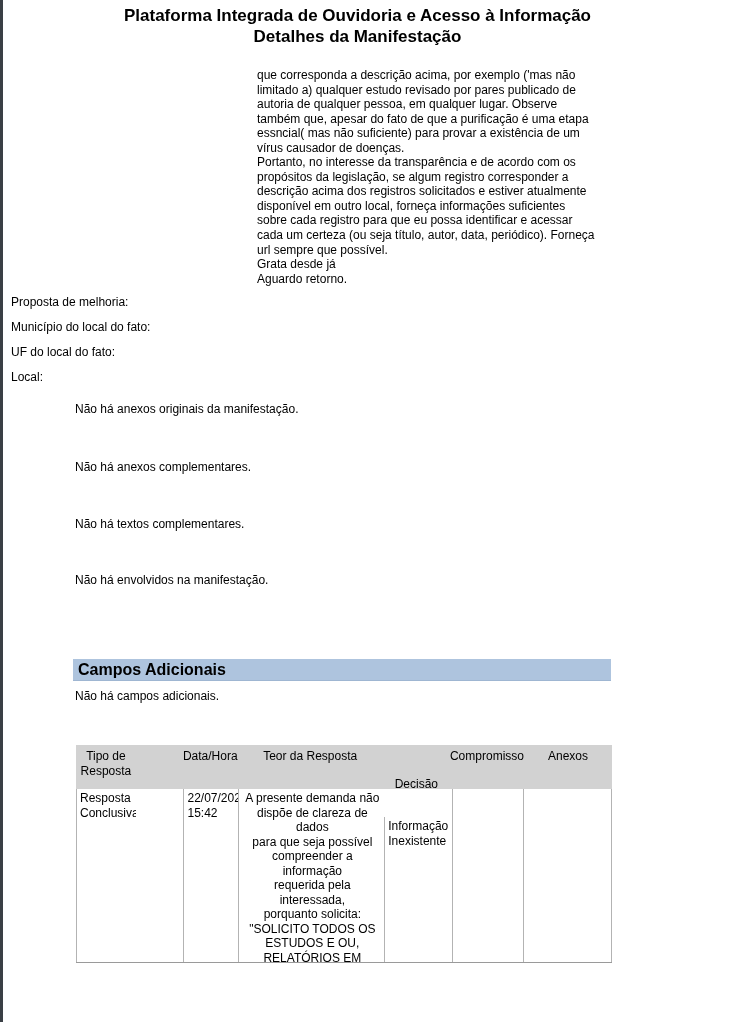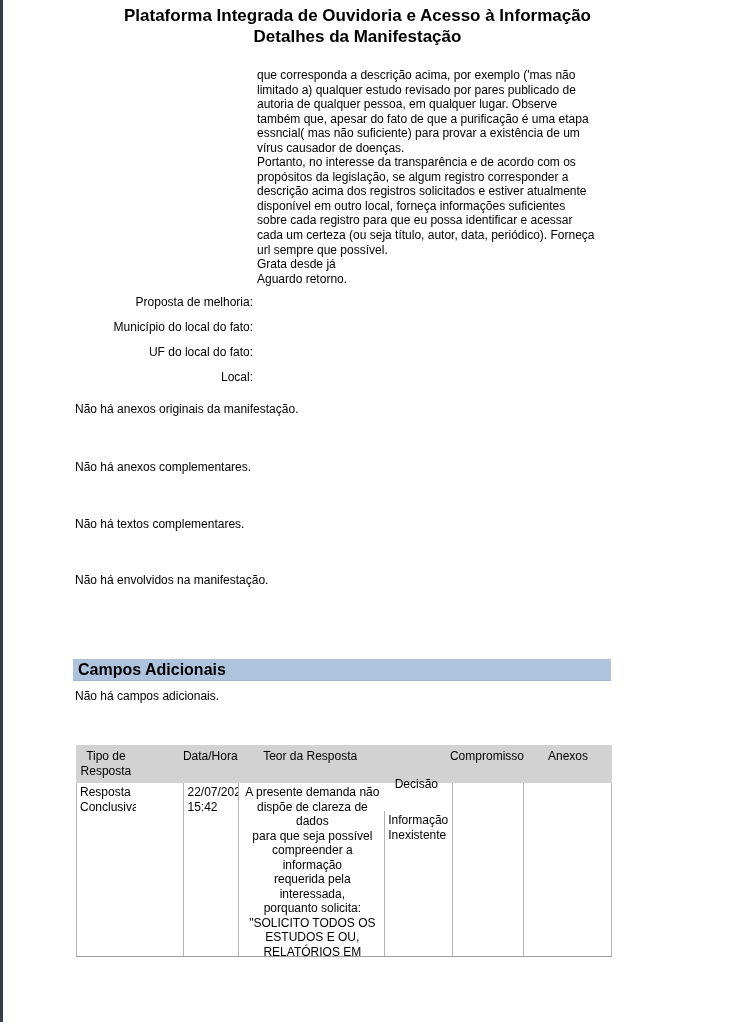--- a/index.html
+++ b/index.html
@@ -34,24 +34,25 @@
     width: 358px;
     font-size: 12px;
     line-height: 14.55px;
     white-space: pre-line;
     color: #000;
   }
   .form-label {
     position: absolute;
     left: 0;
     width: 253px;
-    text-align: right;
+    text-align: left;
     font-size: 12px;
     line-height: 14px;
     color: #000;
+    padding-left: 11px;
   }
   .empty-notice {
     position: absolute;
     left: 75px;
     font-size: 12px;
     line-height: 14px;
     color: #000;
   }
   .section-bar {
     position: absolute;
@@ -67,21 +68,21 @@
     color: #000;
   }
   .resp-table {
     position: absolute;
     left: 76px; top: 745px;
     width: 536px;
   }
   .thead {
     display: flex;
     background: #d2d2d2;
-    height: 38px;
+    height: 44px;
   }
   .th {
     font-size: 12px;
     font-weight: normal;
     line-height: 14.5px;
     text-align: center;
     padding-top: 4px;
     white-space: pre-line;
     color: #000;
   }

